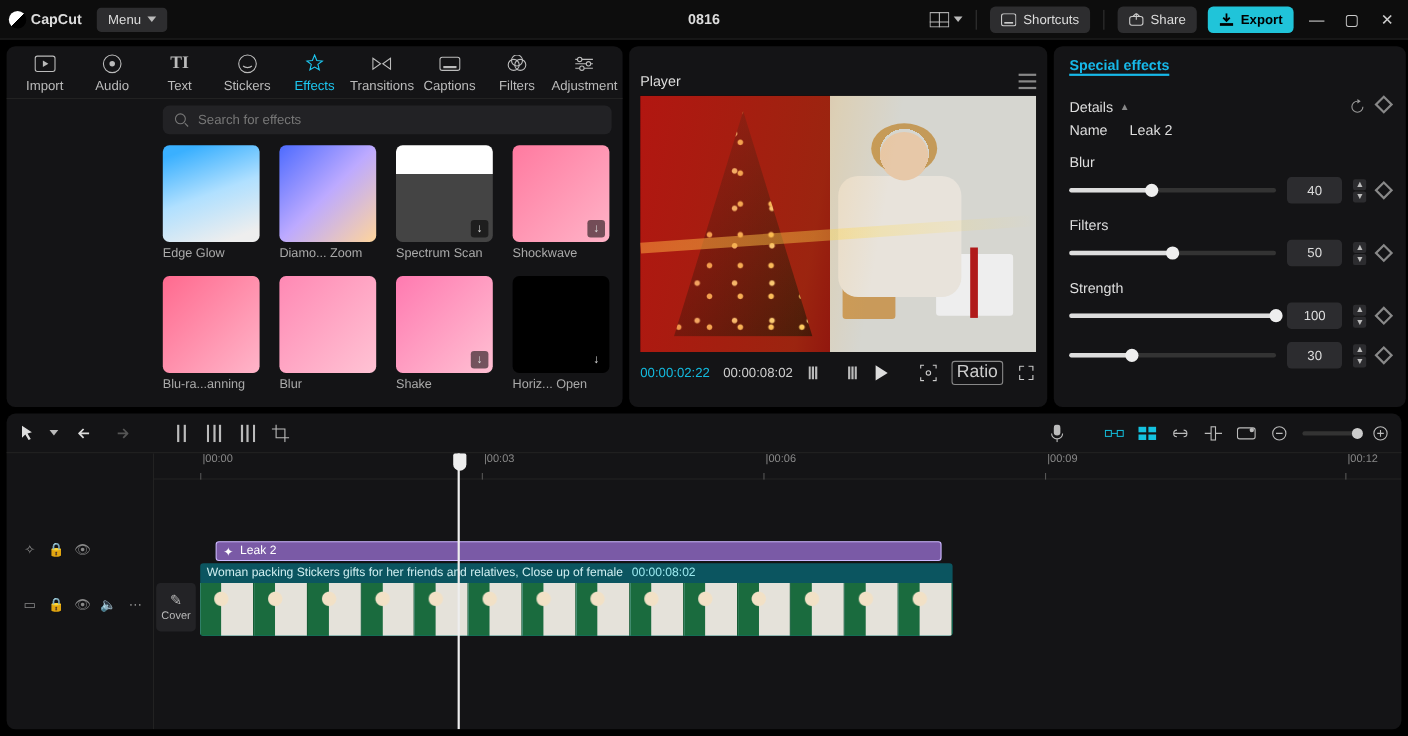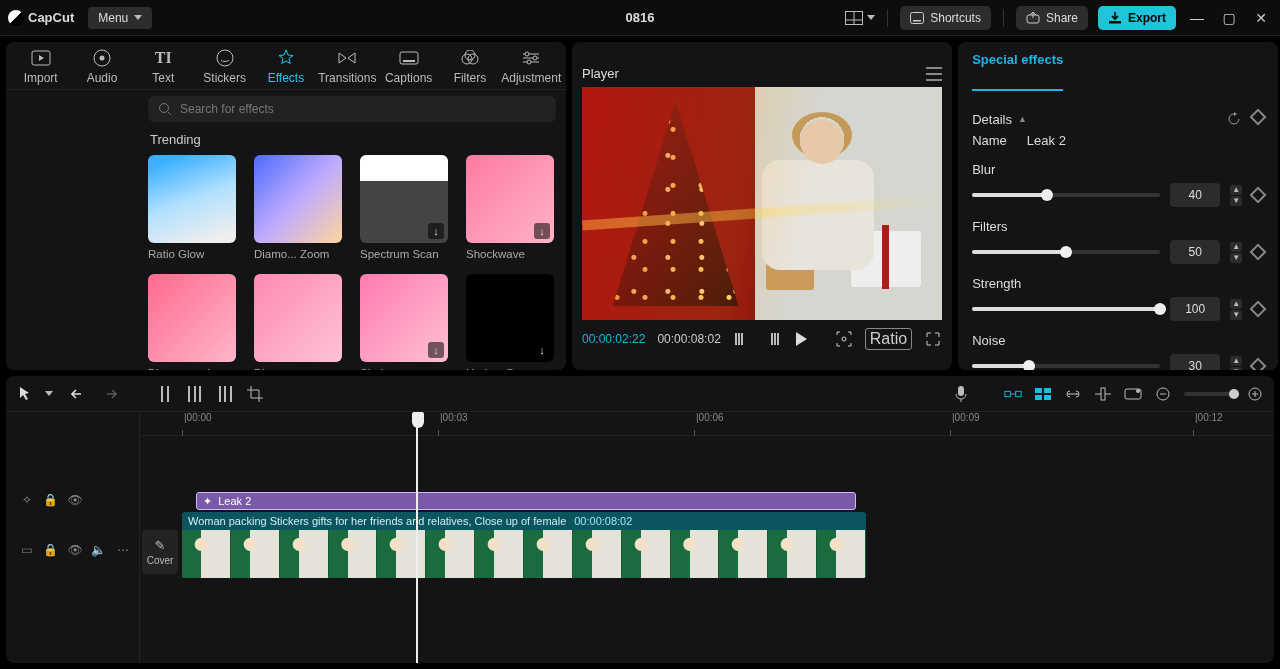--- a/index.html
+++ b/index.html
@@ -103,21 +103,21 @@
   .transport { display:flex; align-items:center; gap:12px; padding:8px 0 0;}
   .time-cur{color:#13b9dd;font-size:12px;}
   .time-dur{color:#ccc;font-size:12px;}
   .tspacer{flex:1;}
   .ticon{width:18px;height:18px;display:flex;align-items:center;justify-content:center;cursor:pointer;color:#ccc;font-size:14px;}
   .ratio-chip{border:1px solid #888;border-radius:3px;padding:1px 4px;font-size:16px;color:#ccc;cursor:pointer;}
   .play-tri{width:0;height:0;border-top:7px solid transparent;border-bottom:7px solid transparent;border-left:11px solid #ddd;}
 
   
   .panel-right { flex:0 0 320px; background:#141416; border-radius:8px; padding:10px 14px; overflow:hidden;}
-  .ins-title { color:#17b8e8; font-weight:600; border-bottom:2px solid #17b8e8; display:inline-block; padding-bottom:22px; margin-bottom:10px; font-size:13px;}
+  .ins-title { color:#17b8e8; font-weight:600; border-bottom:2px solid #17b8e8; display:inline-block; padding-bottom:0; margin-bottom:10px; font-size:13px;}
   .ins-row { display:flex; align-items:center; justify-content:space-between; margin:10px 0 6px;}
   .ins-label{color:#ddd; font-size:13px;}
   .ins-icons{display:flex; gap:10px;}
   .ins-ic{width:16px;height:16px;cursor:pointer;color:#999;display:flex;align-items:center;justify-content:center;}
   .name-row{display:flex;gap:20px;margin:4px 0 14px;}
   .prop { margin-bottom:12px;}
   .prop-head{font-size:13px;color:#ddd;margin-bottom:6px;}
   .prop-body{display:flex;align-items:center;gap:10px;}
   .slider{flex:1;height:4px;background:#333;border-radius:2px;position:relative;cursor:pointer;}
   .slider .fill{height:100%;background:#ddd;border-radius:2px;}
@@ -302,25 +302,24 @@
       <div class="sub-tabs">
       </div>
       <div class="effect-area">
         <div class="search">
           <svg width="14" height="14" viewBox="0 0 14 14">
               <circle cx="6" cy="6" r="4.5" fill="none" stroke="#777"></circle>
               <line x1="10" y1="10" x2="13" y2="13" stroke="#777"></line>
             </svg>
           <span>Search for effects</span>
         </div>
-        <div class="sec-head">Trending</div>
         <div class="grid">
           <div class="card">
               <div class="thumb th0"></div>
-              <div class="cap">Ratio Glow</div>
+              <div class="cap">Edge Glow</div>
             </div>
           <div class="card">
               <div class="thumb th1"></div>
               <div class="cap">Diamo... Zoom</div>
             </div>
           <div class="card">
               <div class="thumb th2">
                 <span class="dl-badge">↓</span>
               </div>
               <div class="cap">Spectrum Scan</div>
@@ -484,21 +483,20 @@
         <div class="numbox">100</div>
         <div class="stepper">
             <div class="step-b">▲</div>
             <div class="step-b">▼</div>
           </div>
         <span class="diamond"></span>
       </div>
     </div>
     
     <div class="prop">
-      <div class="prop-head">Noise</div>
       <div class="prop-body">
         <div class="slider">
             <div class="fill" style="width:30%"></div>
             <div class="knob" style="left:30%"></div>
           </div>
         <div class="numbox">30</div>
         <div class="stepper">
             <div class="step-b">▲</div>
             <div class="step-b">▼</div>
           </div>
@@ -633,21 +631,21 @@
         <span class="gutter-ic">⋯</span>
       </div>
     </div>
 
     <div class="tl-tracks">
       <div class="ruler">
         <span class="tick" style="left:44px">|<span>00:00</span></span>
         <span class="tick" style="left:300px">|<span>00:03</span></span>
         <span class="tick" style="left:556px">|<span>00:06</span></span>
         <span class="tick" style="left:812px">|<span>00:09</span></span>
-        <span class="tick" style="left:1055px">|<span>00:12</span></span>
+        <span class="tick" style="left:1085px">|<span>00:12</span></span>
       </div>
 
       <div class="cover-btn">
         <span class="pen">✎</span>
         <span>Cover</span>
       </div>
 
       <div class="clip-effect">
         <span class="sparkle">✦</span>
         <span>Leak 2</span>

